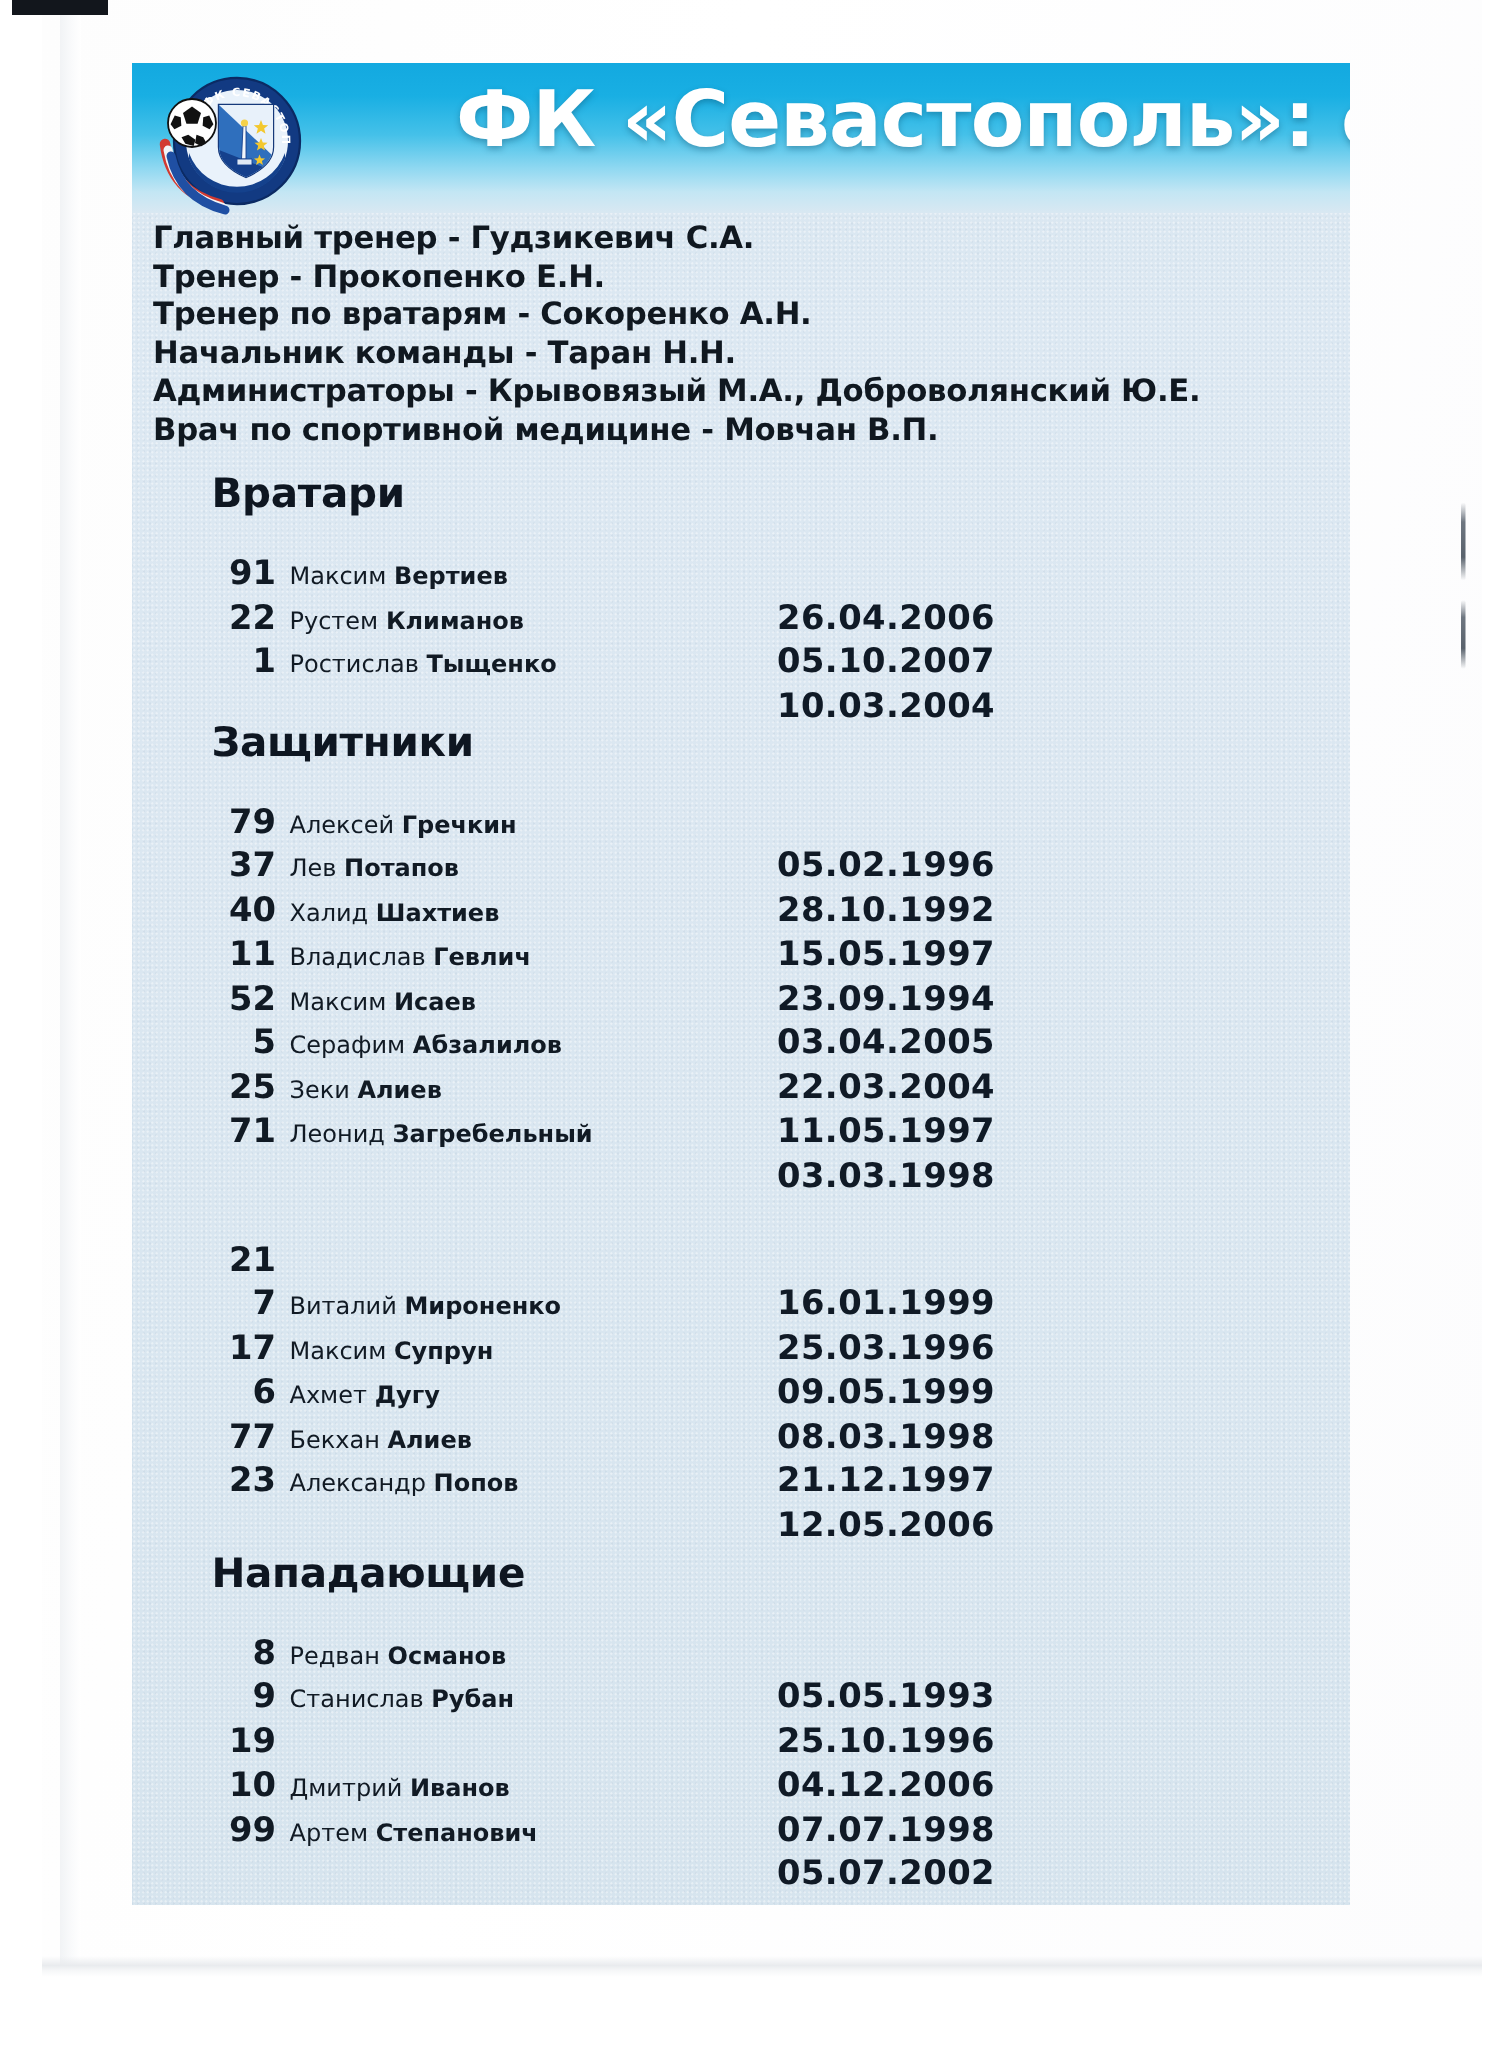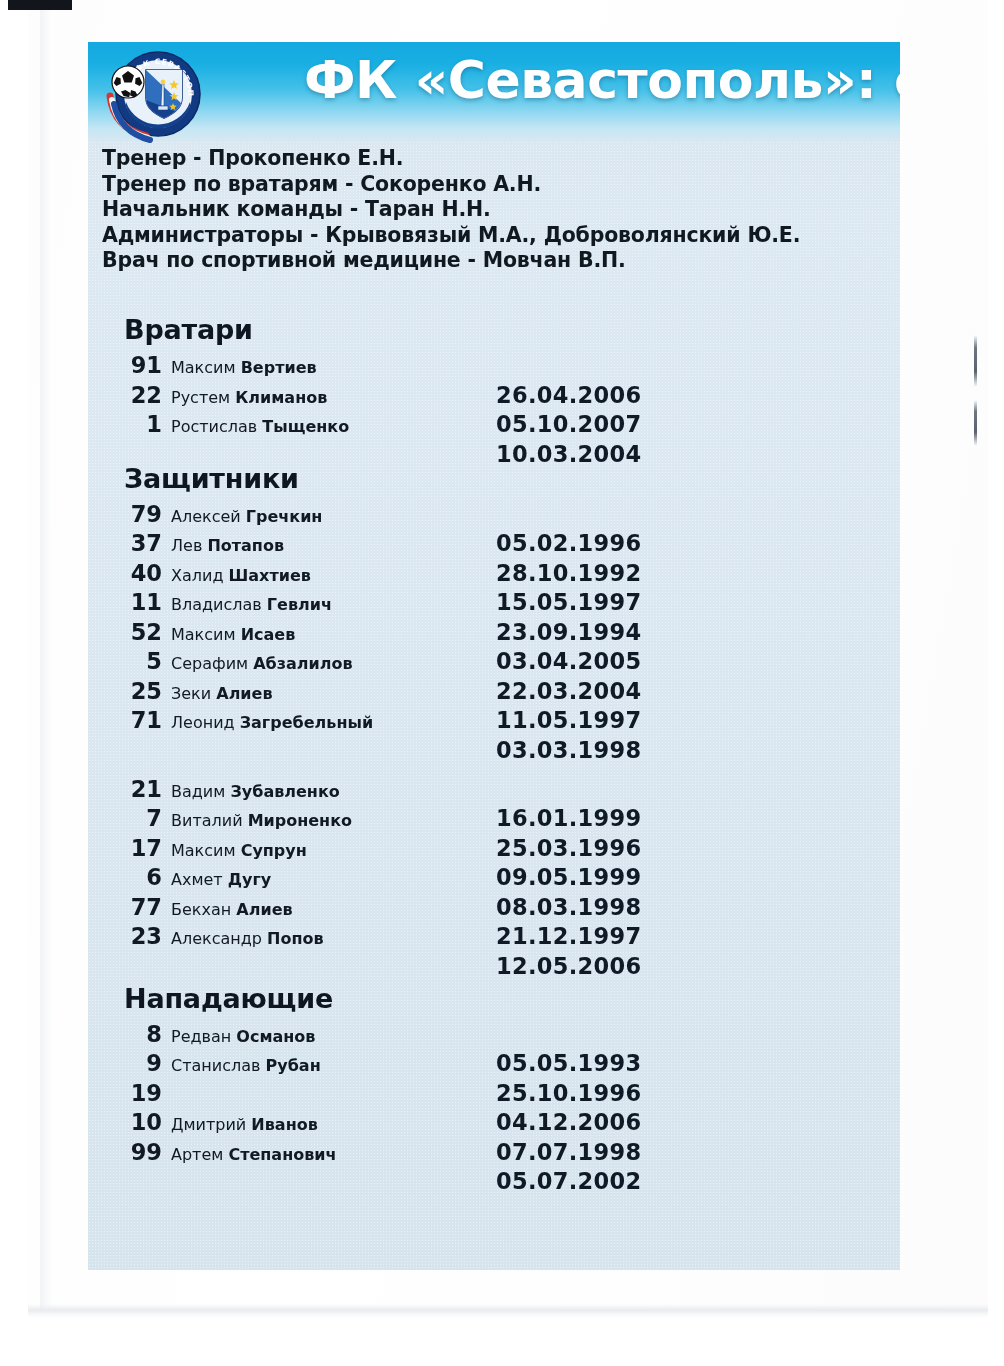--- a/index.html
+++ b/index.html
@@ -143,25 +143,25 @@
     left: 0;
     top: 272px;
     width: 812px;
     z-index: 3;
   }
   .group { position: relative; }
   .group-title {
     font-size: 27px;
     font-weight: bold;
     color: #0e1621;
-    margin-left: 36px;
+    margin-left: 53px;
     letter-spacing: -0.2px;
     font-family: "DejaVu Sans", sans-serif;
   }
-  .group-rows { margin-top: 7px; }
+  .group-rows { margin-top: 24px; padding-left: 22px; }
   .player-row {
     display: flex;
     align-items: baseline;
     height: 29.5px;
     white-space: nowrap;
   }
   .p-num {
     width: 74px;
     text-align: right;
     font-size: 22.5px;
@@ -254,20 +254,21 @@
         <path d="M37.5 33 l-4 1.2 -.4 5.6 4.6 2.3 2.6-3.2Z" fill="#111"></path>
         <path d="M19 47.5 l4.5-1.6 4.8 3.2 -1.2 4.2 -5.5-1.4Z" fill="#111"></path>
         <path d="M33.5 47.5 l-4.5-1.6 -1 5.4 4.2 2.2 3-2.8Z" fill="#111"></path>
       </svg>
     </div>
 
     <div class="header-title">ФК «Севастополь»: состав</div>
   </div>
 
   <div class="staff">
+    <div class="staff-line">Главный тренер - Гудзикевич С.А.</div>
     <div class="staff-line">Тренер - Прокопенко Е.Н.</div>
     <div class="staff-line">Тренер по вратарям - Сокоренко А.Н.</div>
     <div class="staff-line">Начальник команды - Таран Н.Н.</div>
     <div class="staff-line">Администраторы - Крывовязый М.А., Доброволянский Ю.Е.</div>
     <div class="staff-line">Врач по спортивной медицине - Мовчан В.П.</div>
   </div>
 
   <div class="roster" id="roster">
       <div class="group">
         <div class="group-title">Вратари</div>
@@ -356,21 +357,20 @@
             <span class="p-date">03.03.1998</span>
           </div>
         </div>
       </div>
       <div class="gap-def"></div>
       <div class="group">
         <div class="group-rows">
           <div class="row-wrap">
             <div class="player-row">
               <span class="p-num">21</span>
-              <span class="p-name"><span>Вадим</span> <b>Зубавленко</b></span>
             </div>
             <span class="p-date">16.01.1999</span>
           </div>
           <div class="row-wrap">
             <div class="player-row">
               <span class="p-num">7</span>
               <span class="p-name"><span>Виталий</span> <b>Мироненко</b></span>
             </div>
             <span class="p-date">25.03.1996</span>
           </div>

